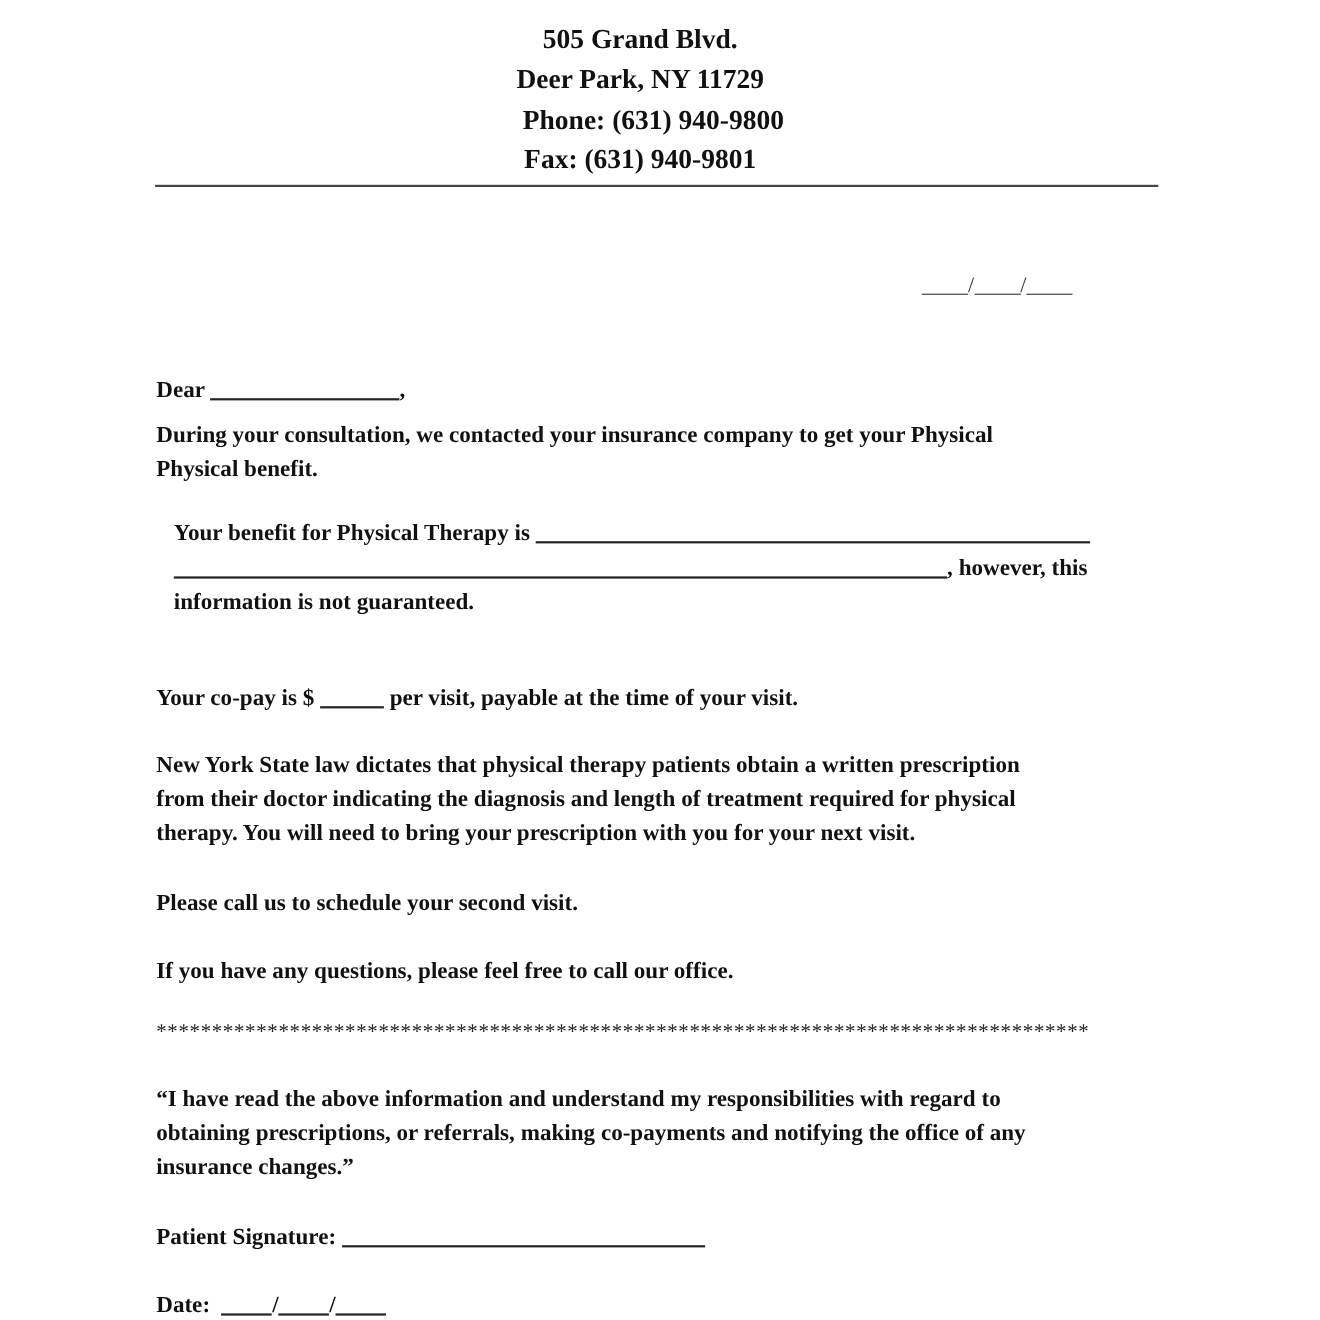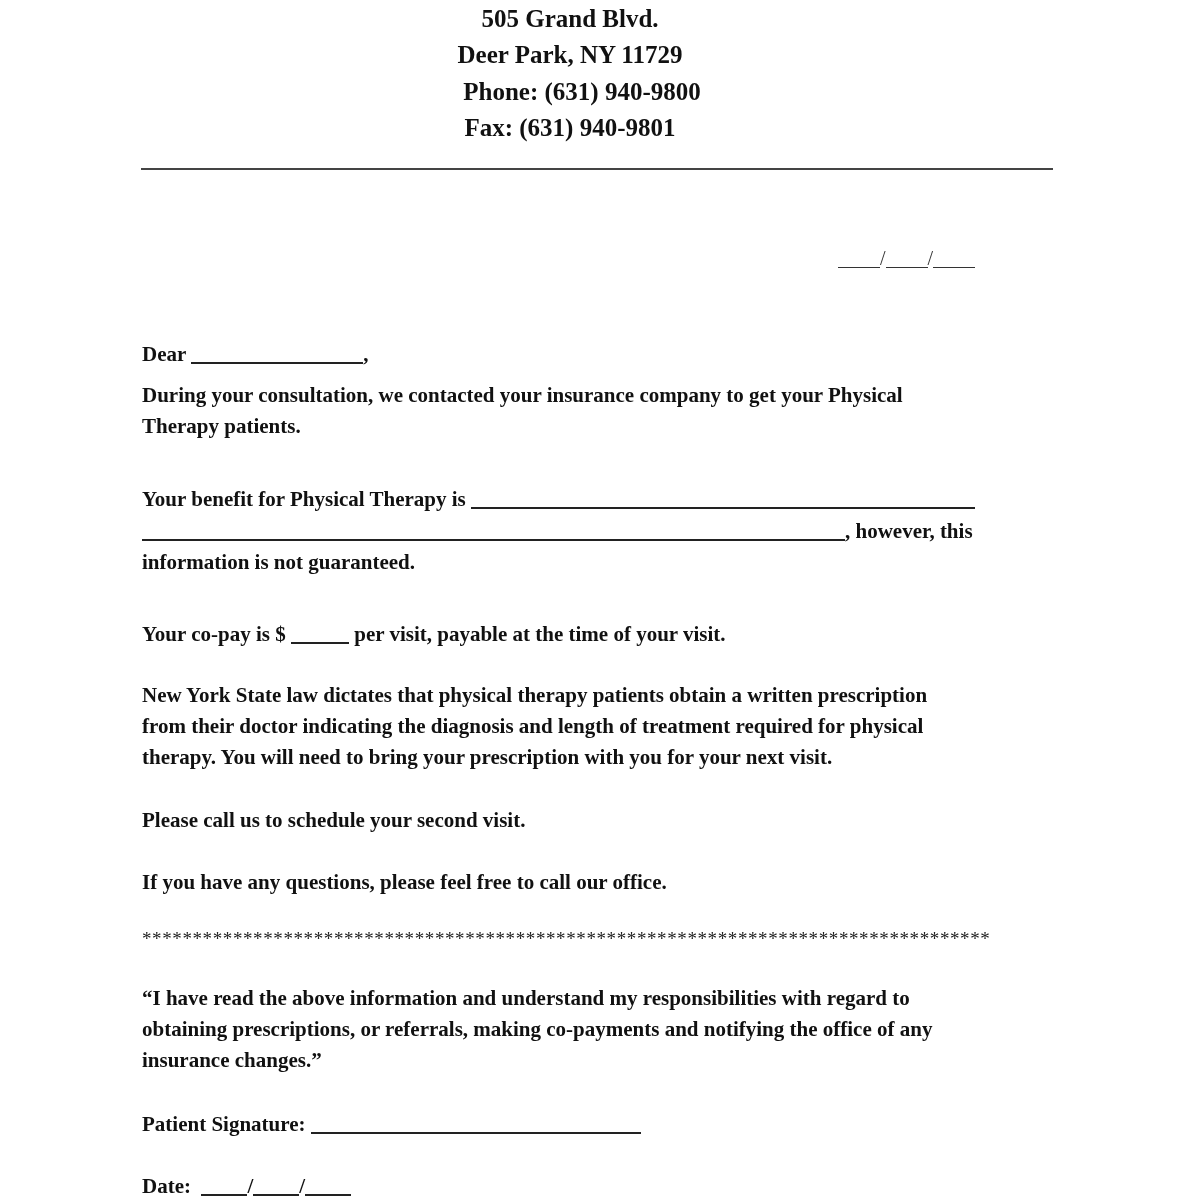--- a/index.html
+++ b/index.html
@@ -19,24 +19,25 @@
     .header {
       position: absolute;
       left: 0;
       top: 0;
       width: 1200px;
       text-align: center;
       font-size: 25px;
     }
     .header .line {
       position: absolute;
-      left: 4px;
+      left: 16px;
       width: 1132px;
       text-align: center;
       line-height: 30px;
+      margin-top: 18px;
     }
     .rule {
       position: absolute;
       left: 141px;
       top: 168px;
       width: 912px;
       height: 0;
       border-top: 2px solid #444444;
     }
     .blank {
@@ -91,24 +92,24 @@
   <span class="blank" style="width:42px;"></span><span>/</span><span class="blank" style="width:42px;"></span><span>/</span><span class="blank" style="width:42px;"></span>
 </div>
 
 <div class="text" style="top:338px;">
   <span>Dear</span>
   <span class="blank" style="width:172px;"></span><span>,</span>
 </div>
 
 <div class="text" style="top:380px;">
   <div>During your consultation, we contacted your insurance company to get your Physical</div>
-  <div>Therapy patients.</div>
+  <div>Physical benefit.</div>
 </div>
 
-<div class="text" style="top:483px;">
+<div class="text" style="top:468px;margin-left:16px;">
   <div>
     <span>Your benefit for Physical Therapy is</span>
     <span class="blank" style="width:504px;"></span>
   </div>
   <div>
     <span class="blank" style="width:703px;"></span><span>, however, this</span>
   </div>
   <div>information is not guaranteed.</div>
 </div>
 

